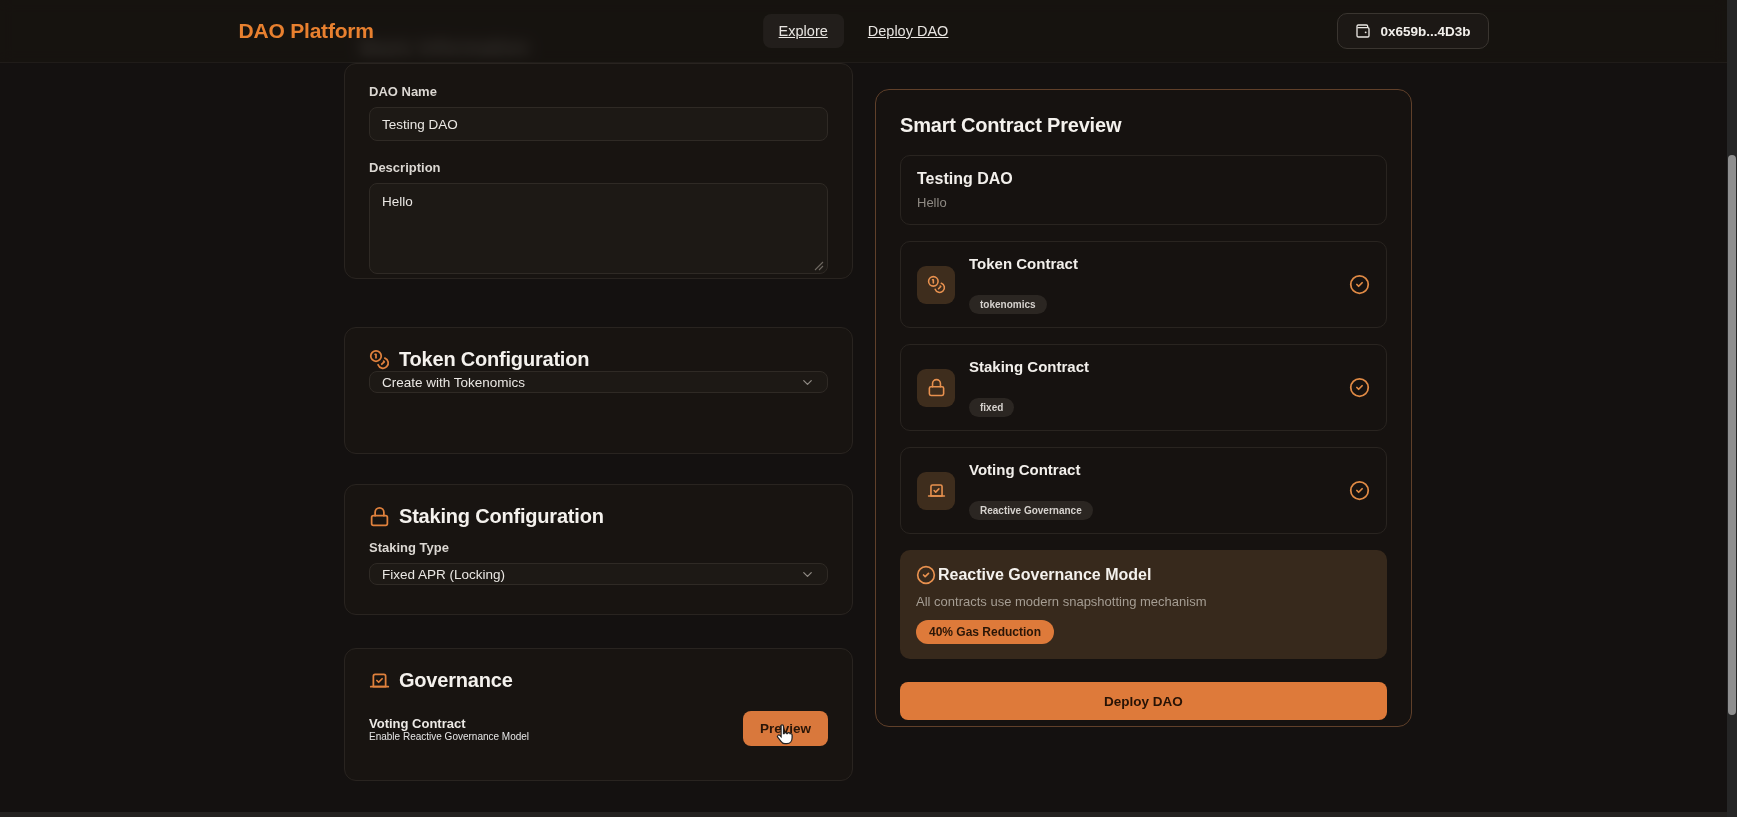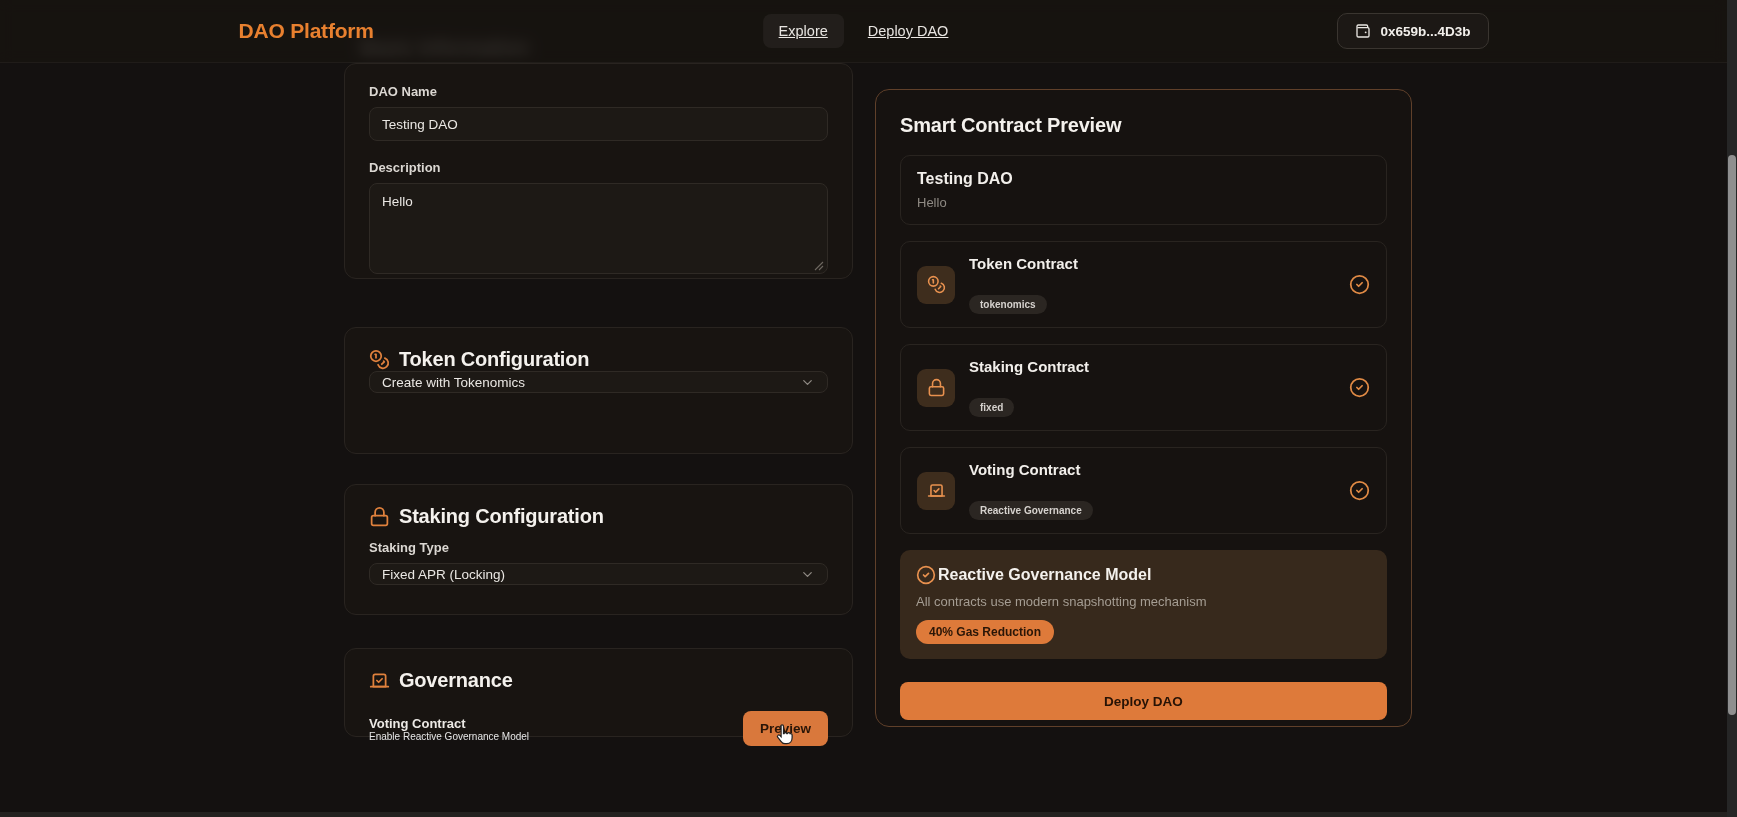--- a/index.html
+++ b/index.html
@@ -226,21 +226,21 @@
         </div>
         <div class="field-label" style="margin-top:12px;">Staking Type</div>
         <div class="select-box">
           <span>Fixed APR (Locking)</span>
           <svg viewBox="0 0 24 24">
               <use href="#i-chevron-down"></use>
             </svg>
         </div>
       </section>
 
-      <section class="card card-pad" style="top:648px; height:89px;">
+      <section class="card card-pad" style="top:648px; height:133px;">
         <div class="card-title-row">
           <svg viewBox="0 0 24 24">
               <use href="#i-vote"></use>
             </svg>
           <div class="card-title">Governance</div>
         </div>
         <div class="gov-row">
           <div>
             <div class="gov-row-title">Voting Contract</div>
             <div class="gov-row-sub">Enable Reactive Governance Model</div>

